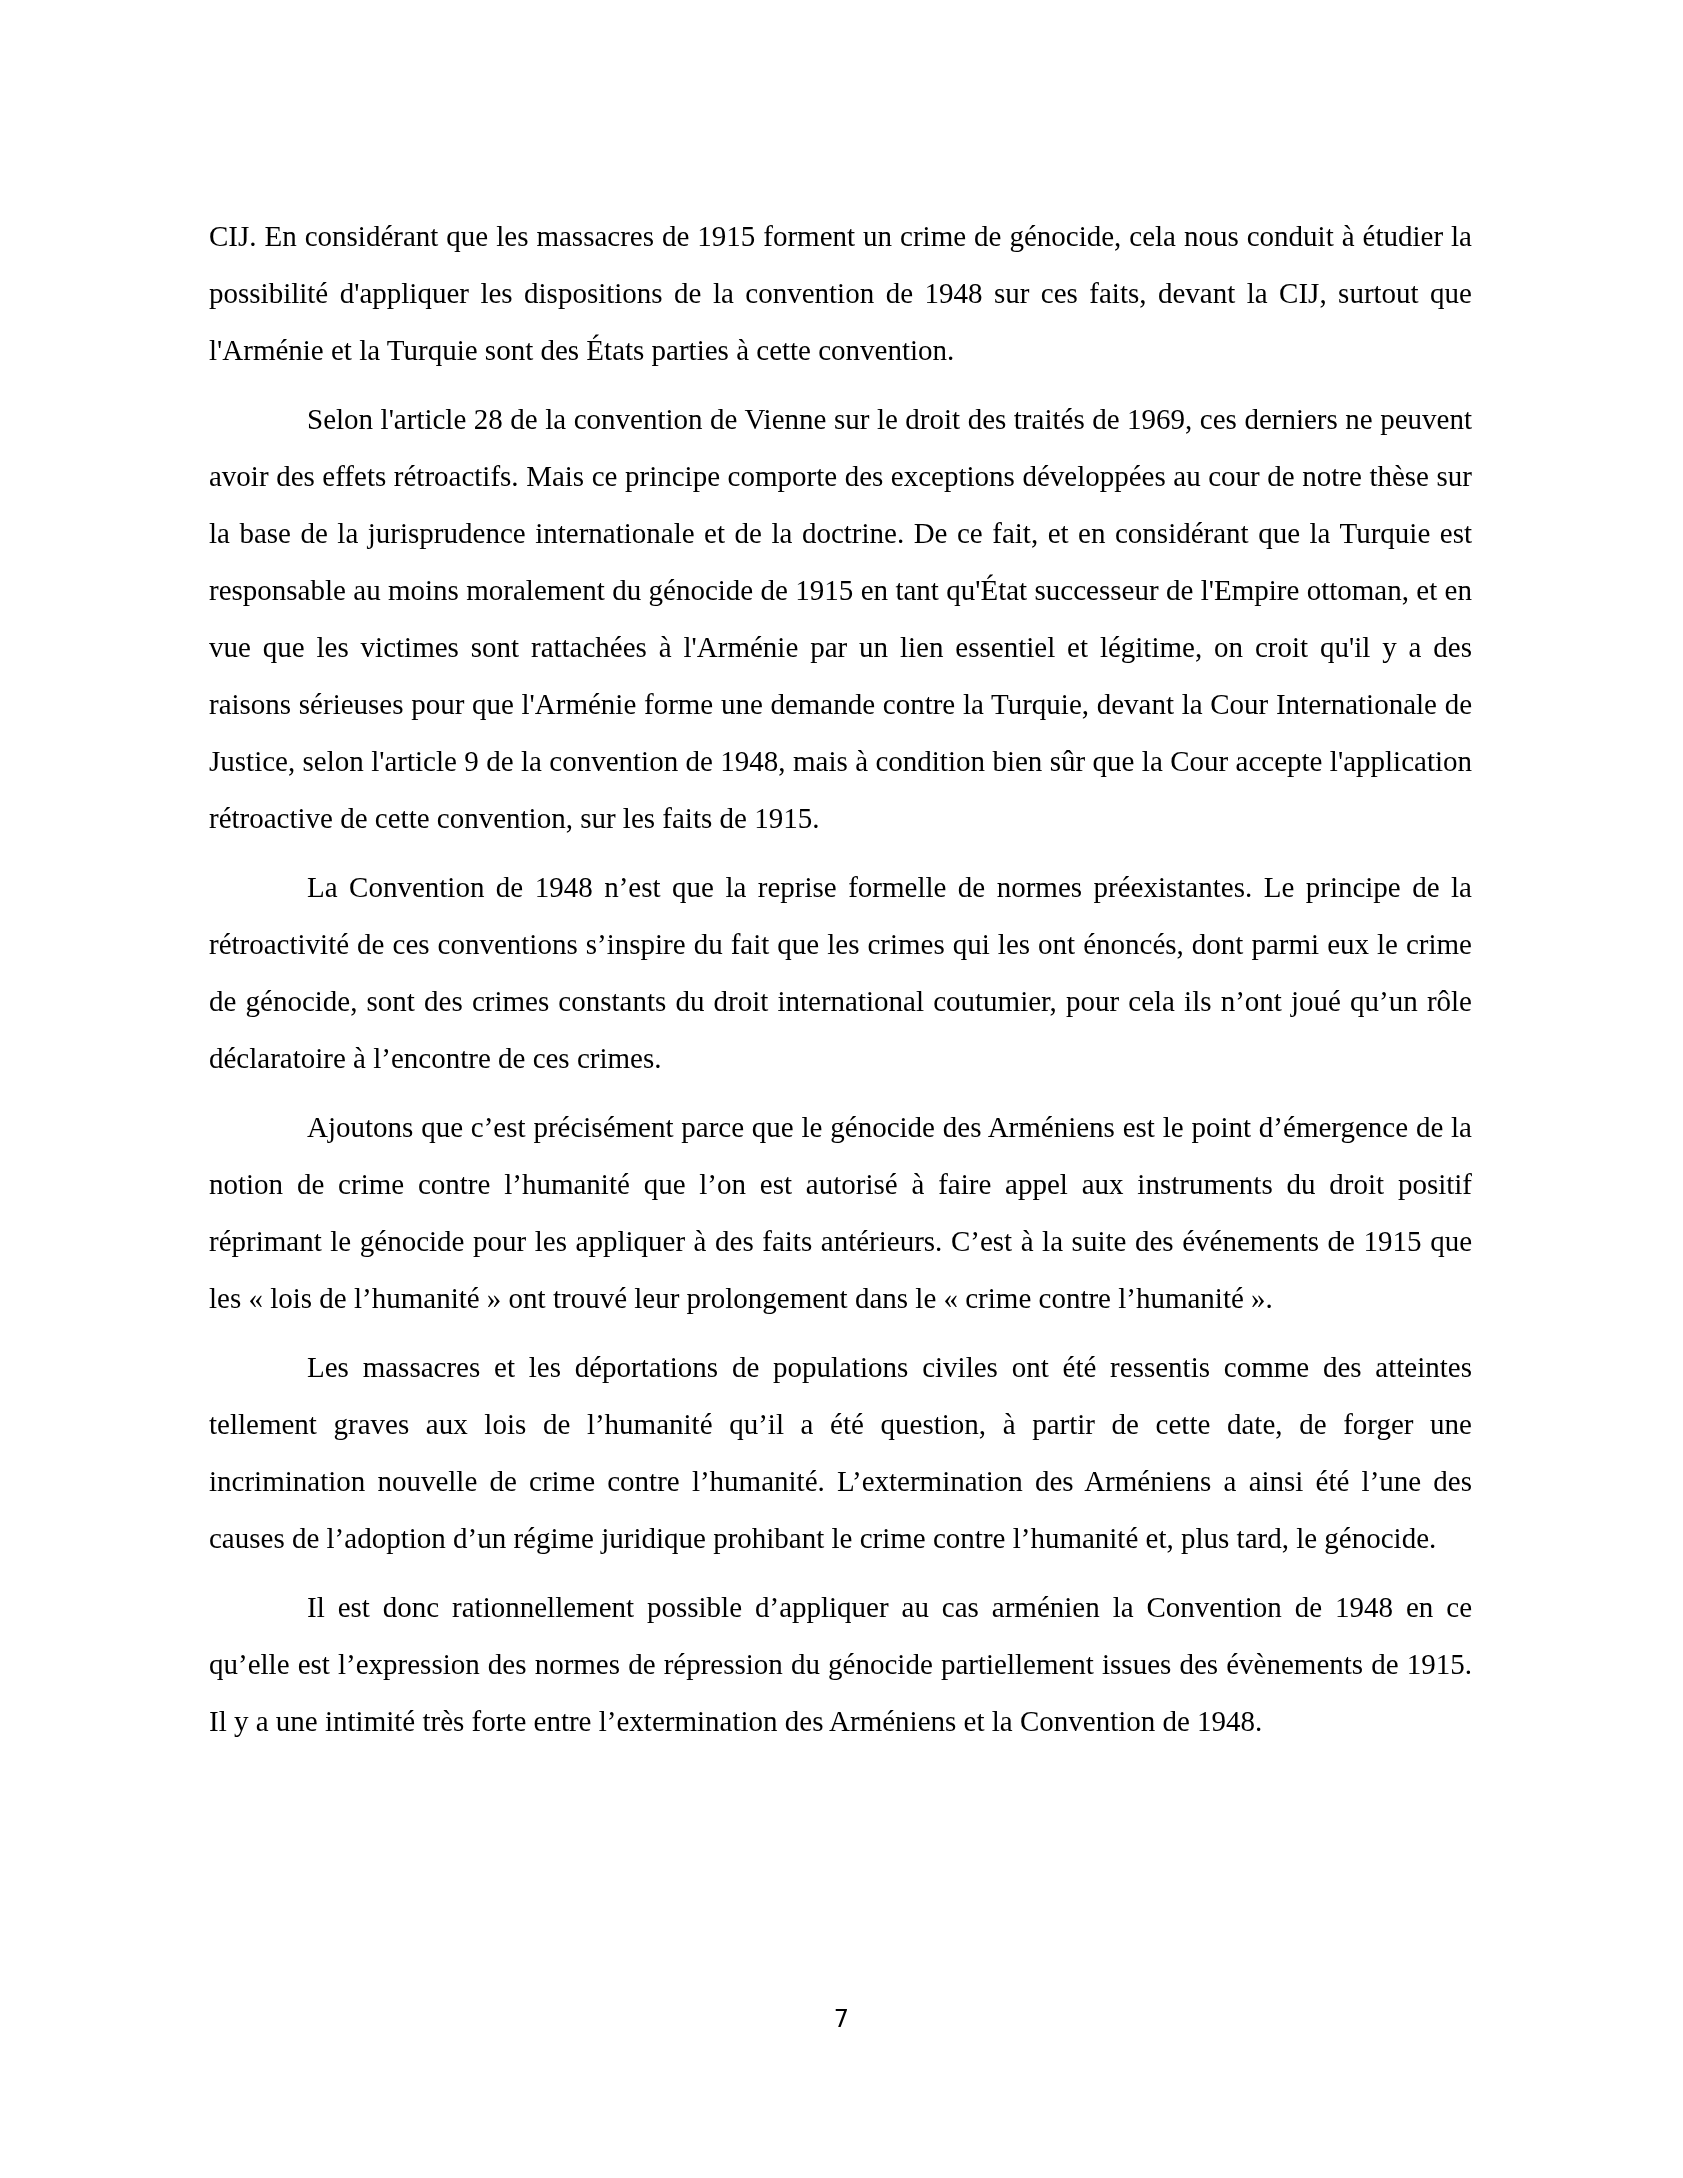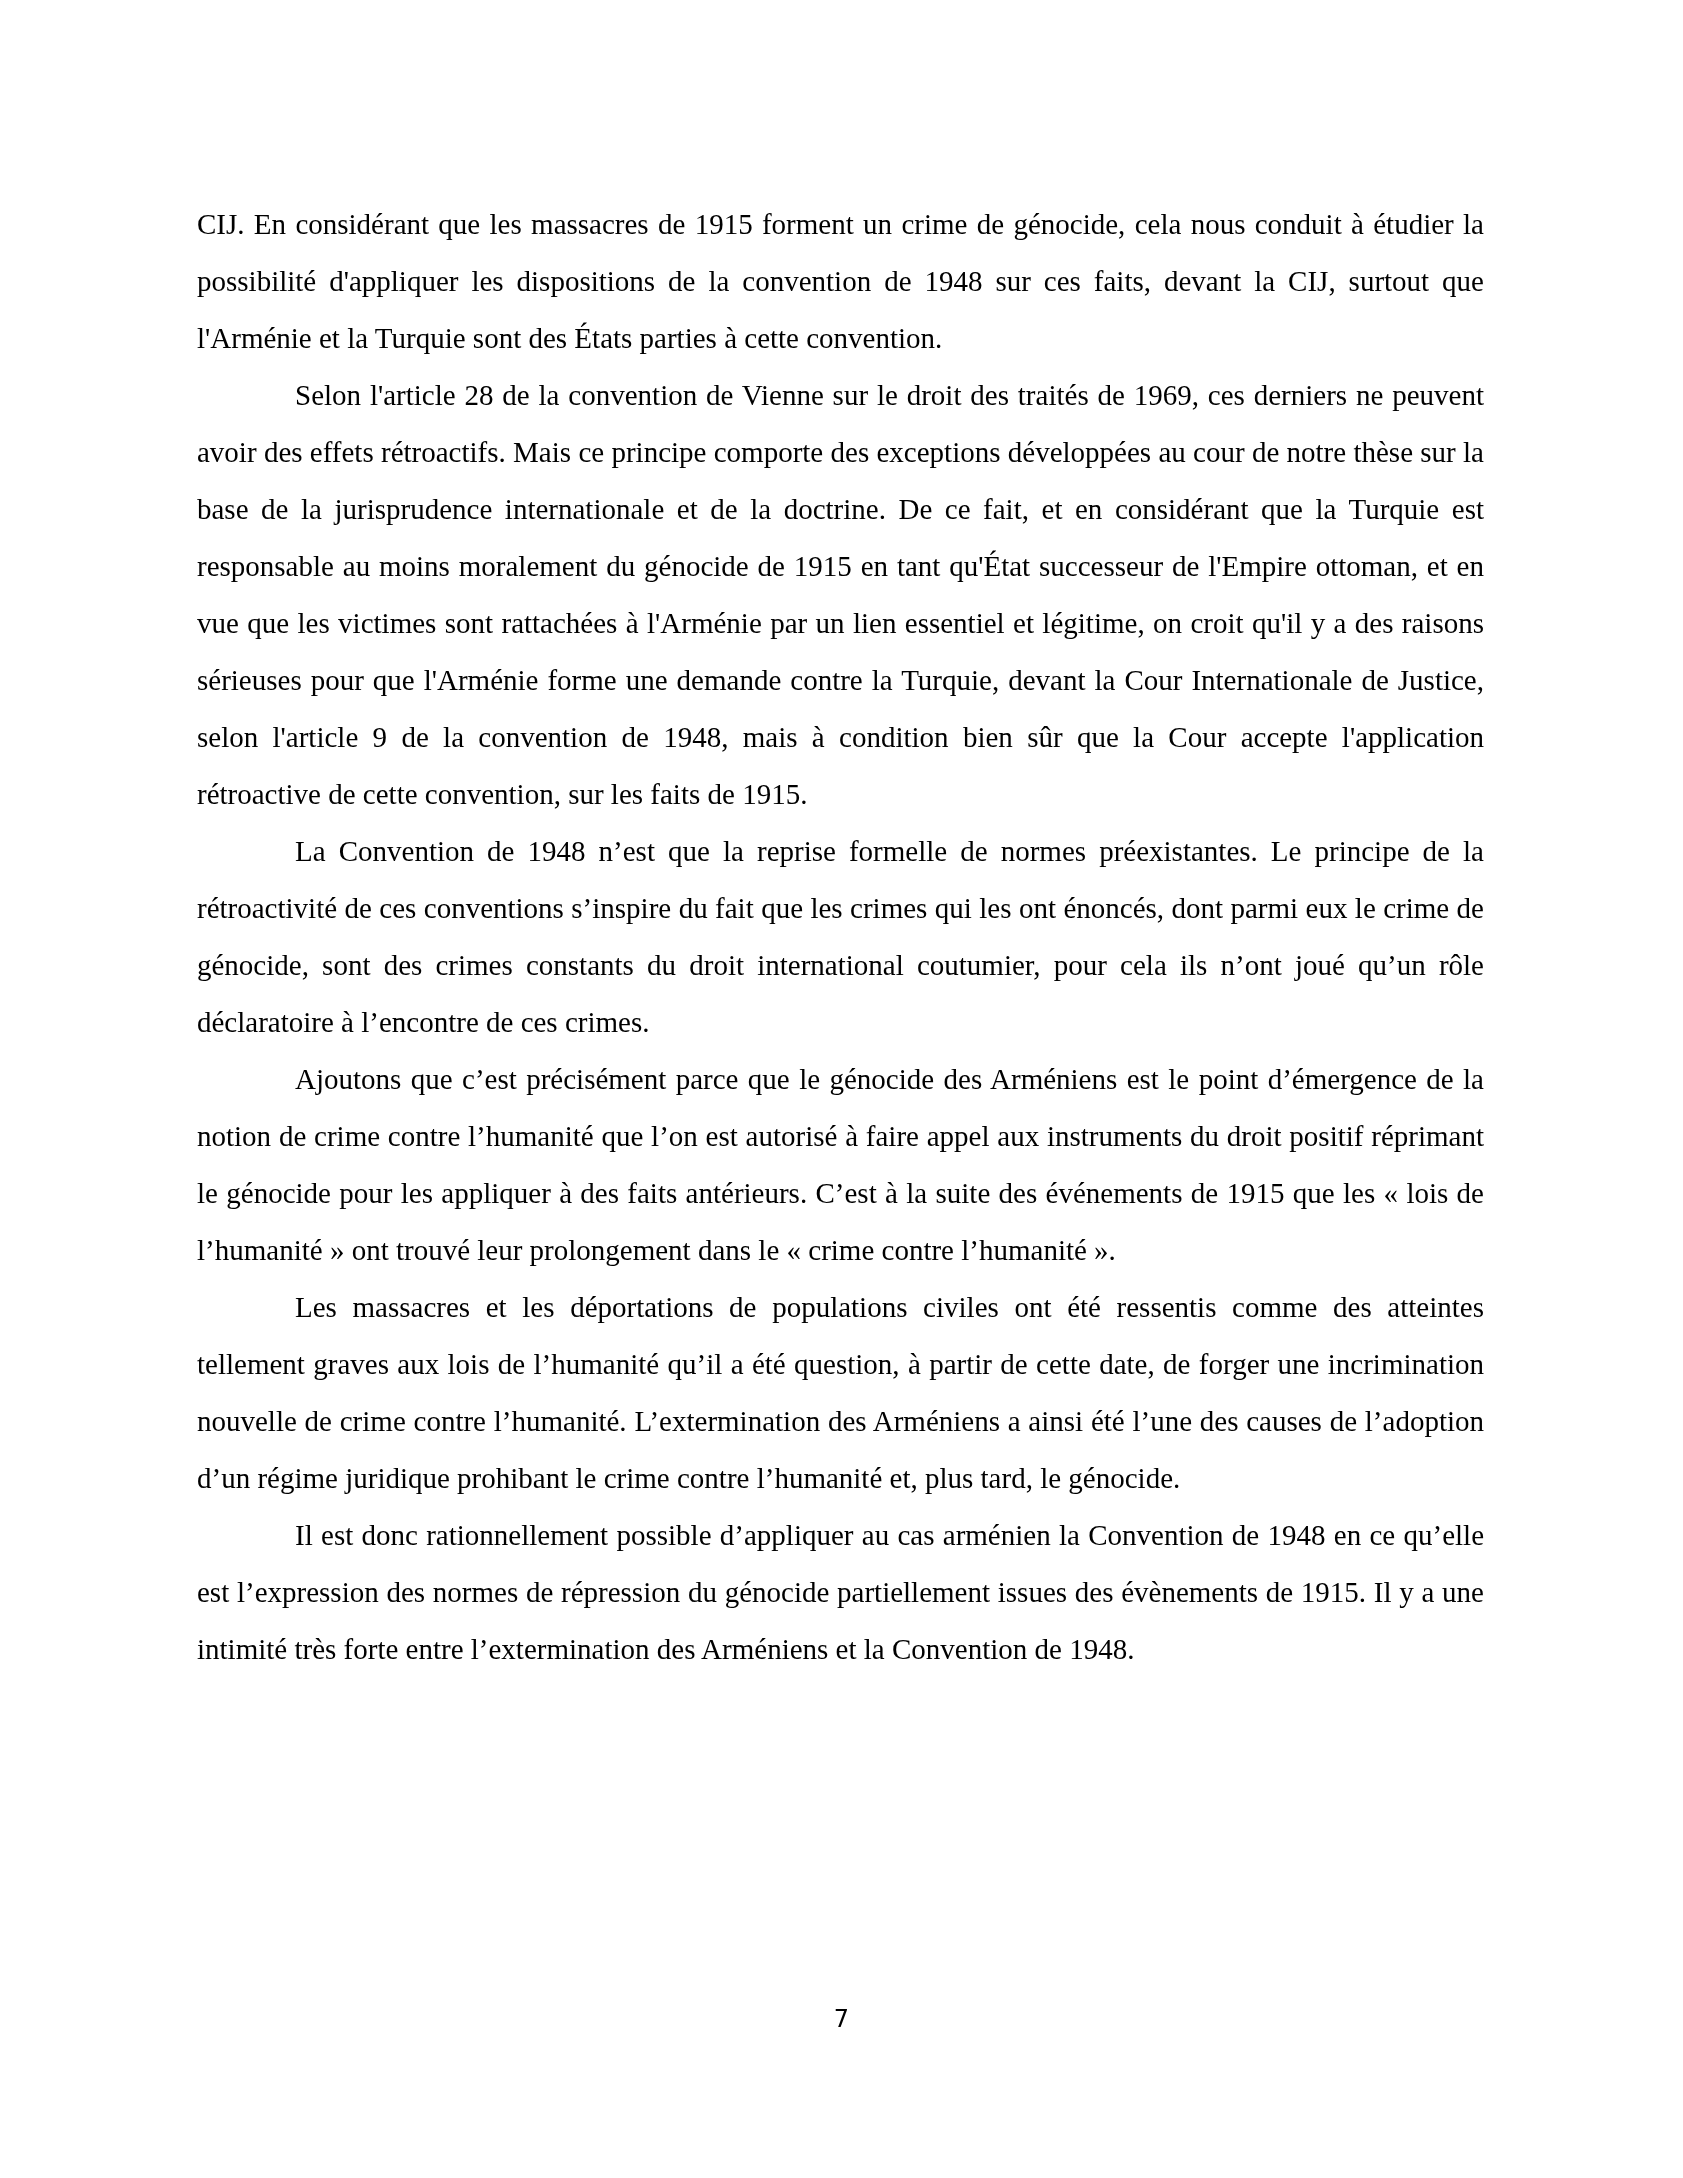--- a/index.html
+++ b/index.html
@@ -10,21 +10,21 @@
     }
     .body-text {
       position: absolute; left: 197px; top: 196px; width: 1287px;
       font-family: "Liberation Serif", serif;
       font-size: 29px;
       line-height: 57px;
       color: #000000;
       text-align: justify;
     }
     .body-text p {
-      margin: 0;
+      margin: 12px;
       text-align: justify;
       text-align-last: left;
     }
     .body-text p.indent { text-indent: 98px; font-family: Liberation Serif, serif; }
     .page-number {
       position: absolute; left: 0; width: 1683px; top: 2005px;
       text-align: center;
       font-family: "DejaVu Sans", sans-serif;
       font-size: 24px;
       color: #000000;

